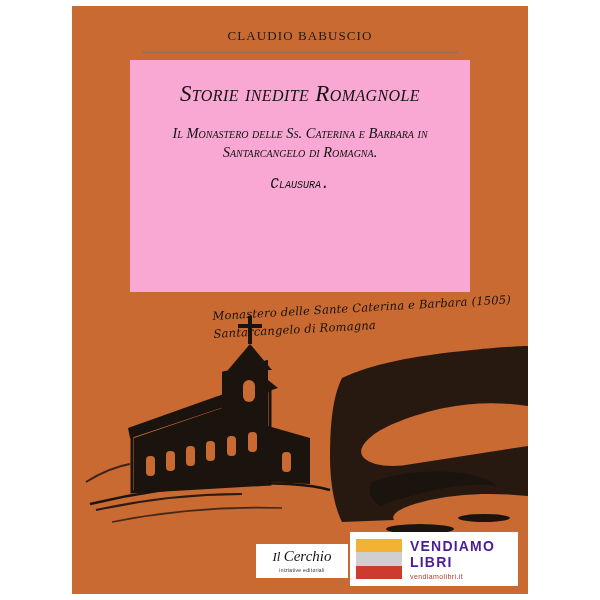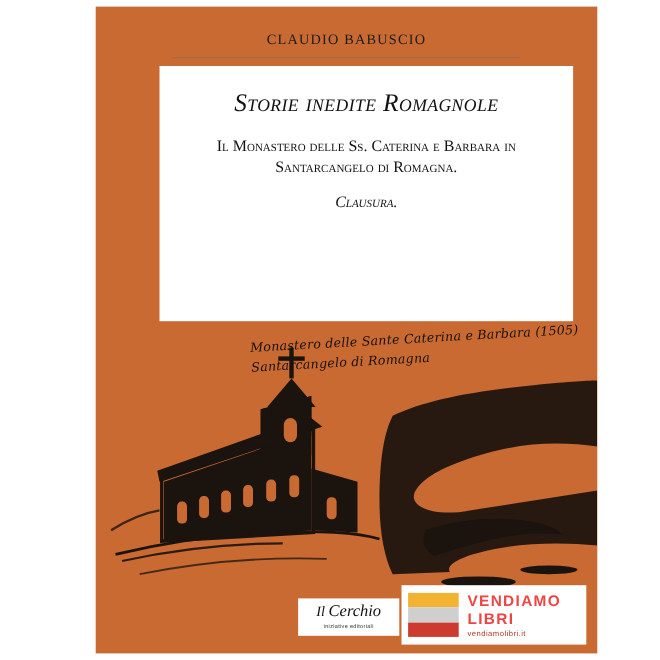--- a/index.html
+++ b/index.html
@@ -19,21 +19,21 @@
     width: 600px;
     height: 600px;
     background: #ffffff;
     box-sizing: border-box;
     overflow: hidden;
   }
 
   
   .book {
     position: absolute;
-    left: 87px;
+    left: 72px;
     top: 6px;
     width: 456px;
     height: 588px;
     background: #c96a32;
     overflow: hidden;
   }
 
   
   .author {
     position: absolute;
@@ -57,51 +57,53 @@
     height: 1px;
     background: #6e6e6e;
     opacity: .55;
   }
 
   
   .title-panel {
     position: absolute;
     left: 58px;
     top: 54px;
-    width: 376px;
+    width: 340px;
     height: 232px;
-    background: #ffffff;
+    background: #f9a8d4;
     box-sizing: border-box;
     padding: 14px 16px 10px 16px;
     text-align: center;
     color: #111111;
   }
 
   .main-title {
     font-variant: small-caps;
     font-style: italic;
     font-size: 23px;
     line-height: 1.22;
     letter-spacing: .4px;
     margin: 6px 0 0 0;
     font-weight: 400;
   }
 
   .sub1 {
     font-variant: small-caps;
+    font-style: italic;
     font-size: 14.5px;
     line-height: 1.3;
     margin: 16px 2px 0 2px;
   }
 
   .sub2 {
     font-variant: small-caps;
     font-style: italic;
     font-size: 14.5px;
     margin: 14px 0 0 0;
+    font-family: Liberation Mono, monospace;
   }
 
   .sub3 {
     font-variant: small-caps;
     font-style: italic;
     font-size: 14.5px;
     line-height: 1.3;
     margin: 14px 2px 0 2px;
   }
 
@@ -190,21 +192,21 @@
   .wm-text {
     display: flex;
     flex-direction: column;
     justify-content: center;
   }
   .wm-line1, .wm-line2 {
     font-family: "Liberation Sans", sans-serif;
     font-weight: bold;
     font-size: 14px;
     letter-spacing: 1.2px;
-    color: #ef4444;
+    color: #4c1d95;
     line-height: 1.15;
   }
   .wm-url {
     font-family: "Liberation Sans", sans-serif;
     font-size: 7px;
     color: #b33a2b;
     letter-spacing: .4px;
     margin-top: 3px;
   }
 </style>

